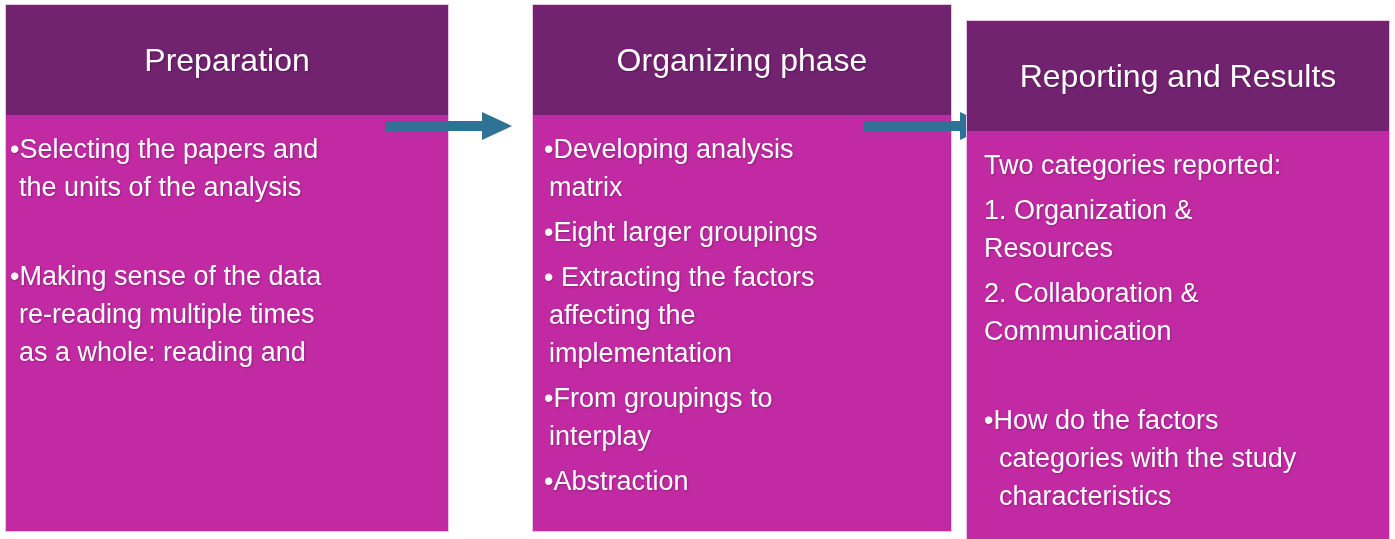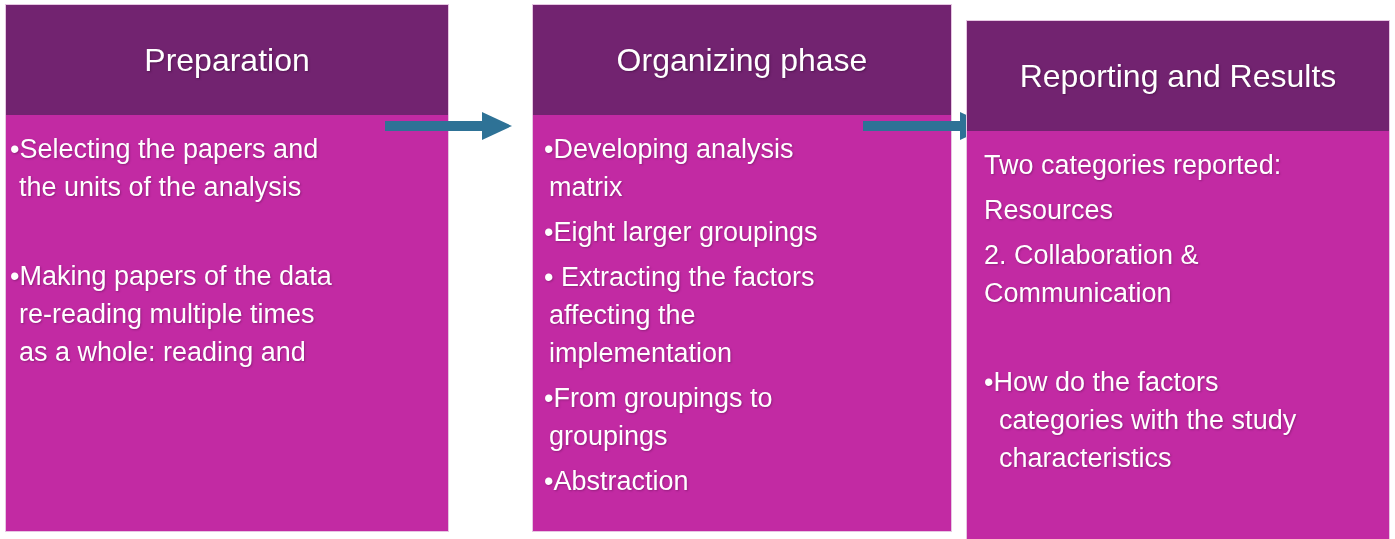--- a/index.html
+++ b/index.html
@@ -71,21 +71,21 @@
   <div class="col col1">
     <div class="hdr">
       <div class="title">Preparation</div>
     </div>
     <div class="bdy">
       <div class="item">
         <div class="line">•Selecting the papers and</div>
         <div class="line cont">the units of the analysis</div>
       </div>
       <div class="item gap">
-        <div class="line">•Making papers of the data</div>
+        <div class="line">•Making sense of the data</div>
         <div class="line cont">re-reading multiple times</div>
         <div class="line cont">as a whole: reading and</div>
       </div>
     </div>
   </div>
 
   <div class="arrow arrow1">
     <div class="shaft"></div>
     <div class="head"></div>
   </div>
@@ -102,21 +102,21 @@
       <div class="item">
         <div class="line">•Eight larger groupings</div>
       </div>
       <div class="item">
         <div class="line">• Extracting the factors</div>
         <div class="line cont">affecting the</div>
         <div class="line cont">implementation</div>
       </div>
       <div class="item">
         <div class="line">•From groupings to</div>
-        <div class="line cont">groupings</div>
+        <div class="line cont">interplay</div>
       </div>
       <div class="item">
         <div class="line">•Abstraction</div>
       </div>
     </div>
   </div>
 
   <div class="arrow arrow2">
     <div class="shaft"></div>
     <div class="head"></div>
@@ -124,20 +124,21 @@
 
   <div class="col col3">
     <div class="hdr">
       <div class="title">Reporting and Results</div>
     </div>
     <div class="bdy">
       <div class="item">
         <div class="line">Two categories reported:</div>
       </div>
       <div class="item">
+        <div class="line">1. Organization &amp;</div>
         <div class="line">Resources</div>
       </div>
       <div class="item">
         <div class="line">2. Collaboration &amp;</div>
         <div class="line">Communication</div>
       </div>
       <div class="item gap">
         <div class="line">•How do the factors</div>
         <div class="line cont">categories with the study</div>
         <div class="line cont">characteristics</div>

